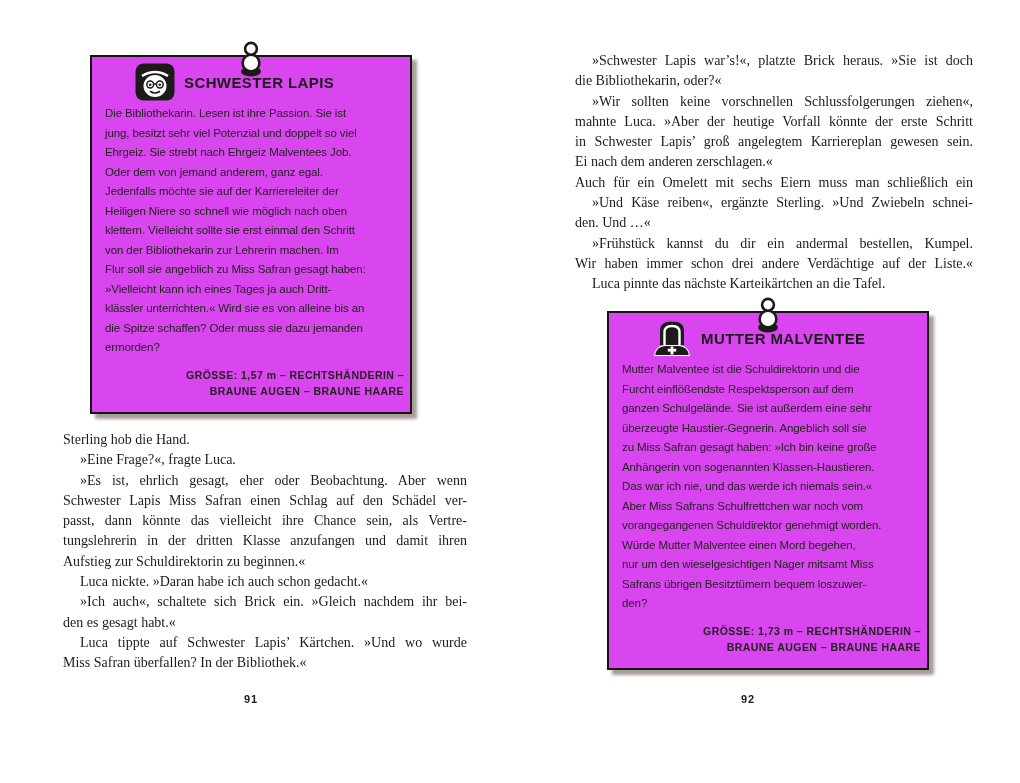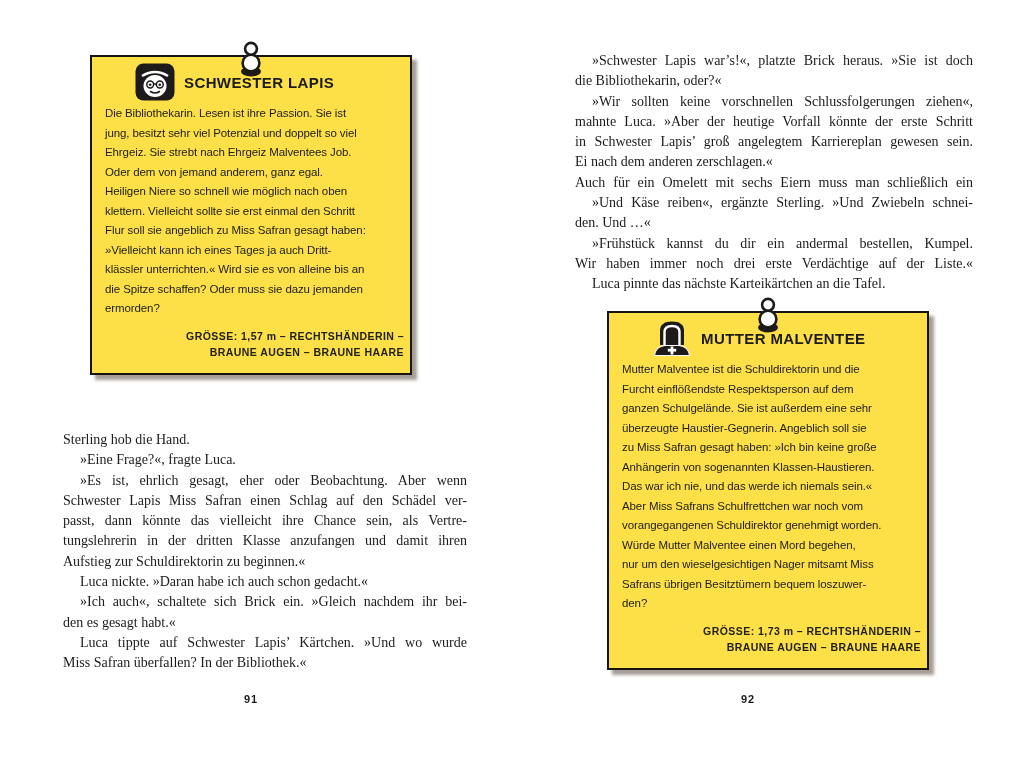--- a/index.html
+++ b/index.html
@@ -22,21 +22,21 @@
     text-align-last: left;
     color: #1c1b1a;
   }
   .bline.stretch { text-align-last: justify; }
   .bline.indent  { text-indent: 17px; }
 
   
   .card {
     position: absolute;
     width: 318px;
-    background: #fde047;
+    background: #d946ef;
     border: 2px solid #161413;
     box-shadow: 5px 5px 3px rgba(92,78,66,0.55);
     box-sizing: content-box;
   }
   .pin {
     position: absolute;
     top: -17px;
     left: 50%;
     transform: translateX(-50%);
     width: 36px; height: 40px;
@@ -112,22 +112,24 @@
             <path d="M15.5,28.5 Q20,31.5 24.5,28.5" stroke="#1c1b1a" stroke-width="1.6" fill="none" stroke-linecap="round"></path>
           </svg>
         </span>
         <span class="card-title">SCHWESTER LAPIS</span>
       </div>
       <div class="card-body">
           <div class="cline">Die Bibliothekarin. Lesen ist ihre Passion. Sie ist</div>
           <div class="cline">jung, besitzt sehr viel Potenzial und doppelt so viel</div>
           <div class="cline">Ehrgeiz. Sie strebt nach Ehrgeiz Malventees Job.</div>
           <div class="cline">Oder dem von jemand anderem, ganz egal.</div>
+          <div class="cline">Jedenfalls möchte sie auf der Karriereleiter der</div>
           <div class="cline">Heiligen Niere so schnell wie möglich nach oben</div>
           <div class="cline">klettern. Vielleicht sollte sie erst einmal den Schritt</div>
+          <div class="cline">von der Bibliothekarin zur Lehrerin machen. Im</div>
           <div class="cline">Flur soll sie angeblich zu Miss Safran gesagt haben:</div>
           <div class="cline">»Vielleicht kann ich eines Tages ja auch Dritt-</div>
           <div class="cline">klässler unterrichten.« Wird sie es von alleine bis an</div>
           <div class="cline">die Spitze schaffen? Oder muss sie dazu jemanden</div>
           <div class="cline">ermorden?</div>
         </div>
       <div class="card-foot">
           <div class="cline">GRÖSSE: 1,57 m – RECHTSHÄNDERIN –</div>
           <div class="cline">BRAUNE AUGEN – BRAUNE HAARE</div>
         </div>
@@ -157,21 +159,21 @@
         <div class="bline indent stretch">»Schwester Lapis war’s!«, platzte Brick heraus. »Sie ist doch</div>
         <div class="bline">die Bibliothekarin, oder?«</div>
         <div class="bline indent stretch">»Wir sollten keine vorschnellen Schlussfolgerungen ziehen«,</div>
         <div class="bline stretch">mahnte Luca. »Aber der heutige Vorfall könnte der erste Schritt</div>
         <div class="bline stretch">in Schwester Lapis’ groß angelegtem Karriereplan gewesen sein.</div>
         <div class="bline">Ei nach dem anderen zerschlagen.«</div>
         <div class="bline stretch">Auch für ein Omelett mit sechs Eiern muss man schließlich ein</div>
         <div class="bline indent stretch">»Und Käse reiben«, ergänzte Sterling. »Und Zwiebeln schnei-</div>
         <div class="bline">den. Und …«</div>
         <div class="bline indent stretch">»Frühstück kannst du dir ein andermal bestellen, Kumpel.</div>
-        <div class="bline stretch">Wir haben immer noch drei erste Verdächtige auf der Liste.«</div>
+        <div class="bline stretch">Wir haben immer schon drei andere Verdächtige auf der Liste.«</div>
         <div class="bline indent">Luca pinnte das nächste Karteikärtchen an die Tafel.</div>
       </div>
 
     <div class="card" style="left:607px; top:311px;">
       <svg class="pin" viewBox="0 0 36 40">
         <ellipse cx="18" cy="31.5" rx="10" ry="5" fill="#1c1b1a"></ellipse>
         <circle cx="18" cy="23" r="8.4" fill="#ffffff" stroke="#1c1b1a" stroke-width="2.6"></circle>
         <circle cx="18" cy="8.8" r="5.9" fill="#ffffff" stroke="#1c1b1a" stroke-width="2.6"></circle>
       </svg>
       <div class="card-header">

